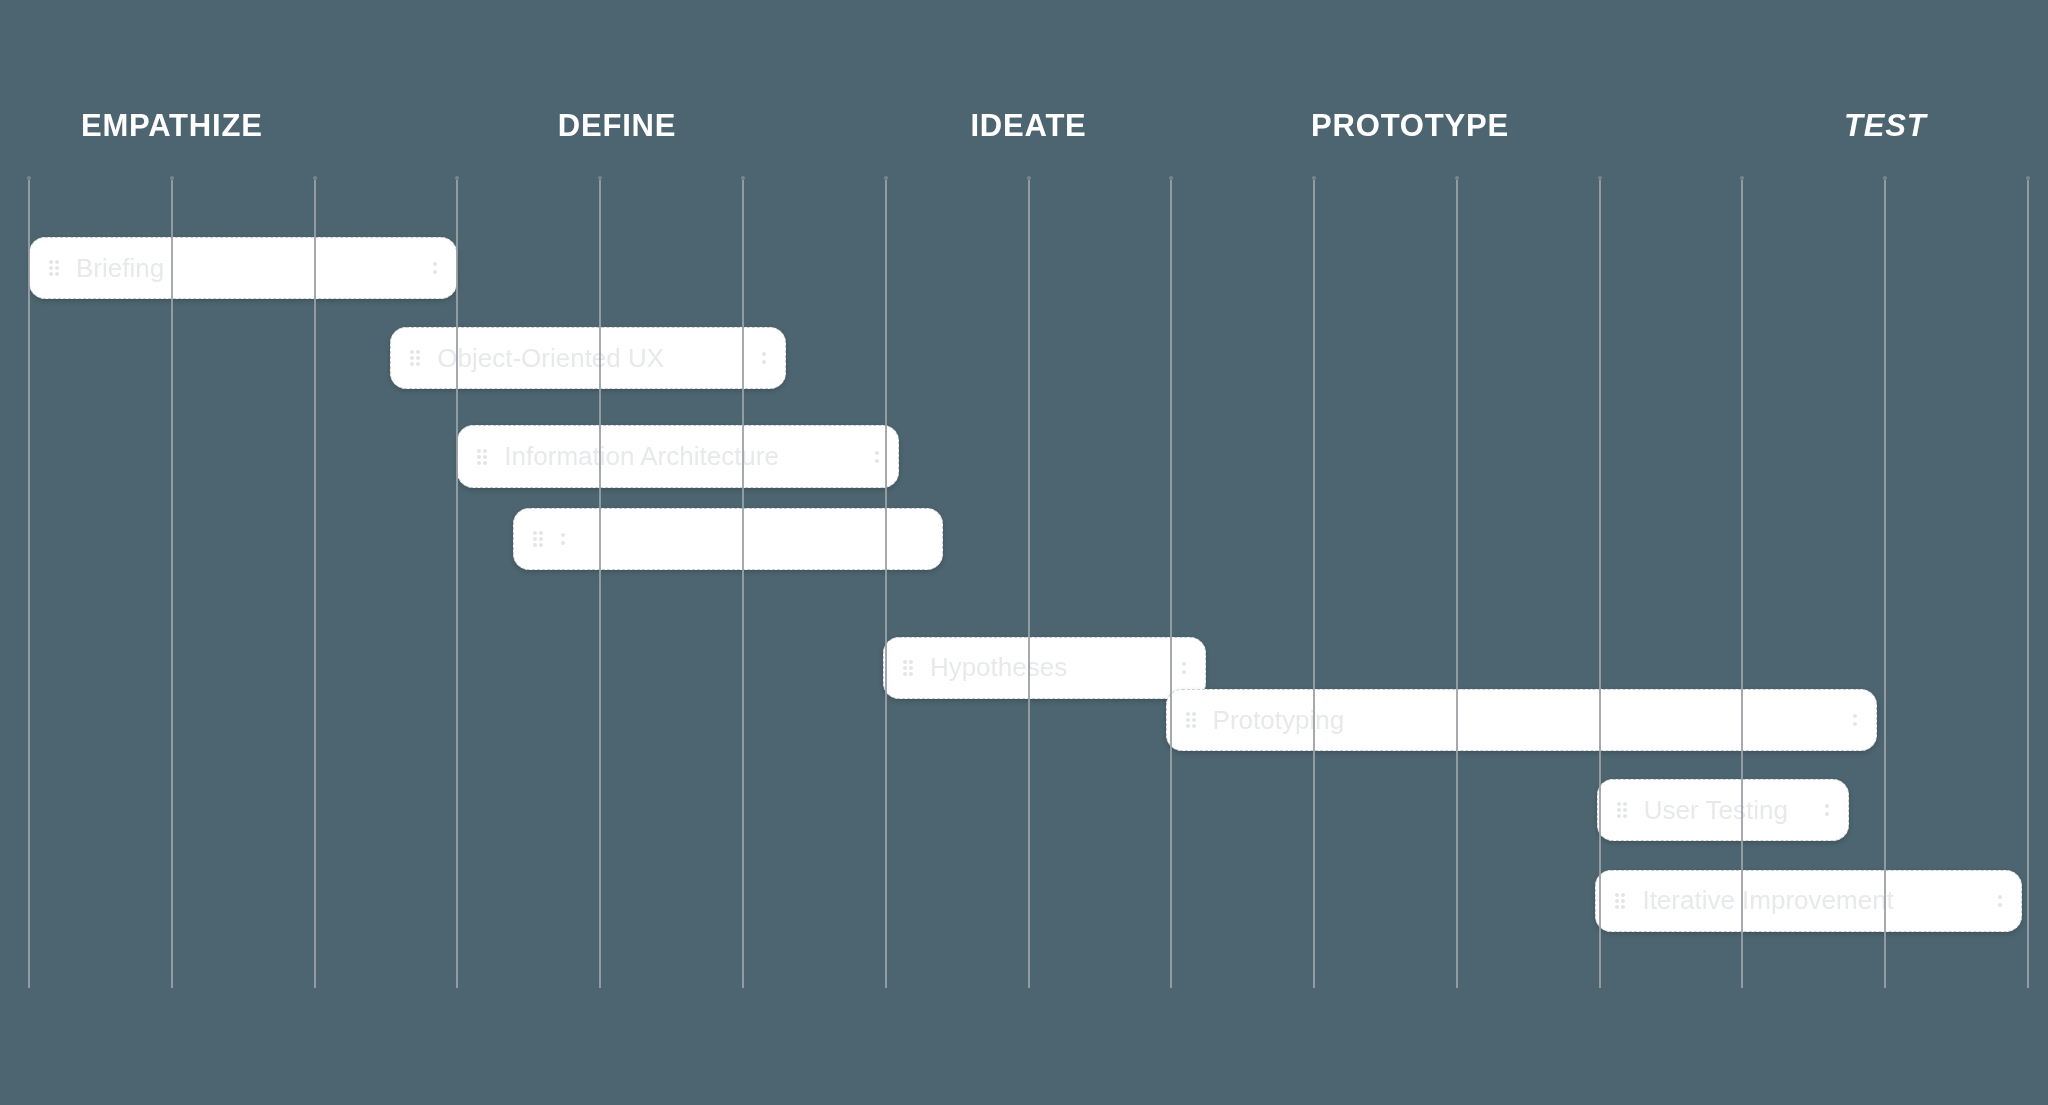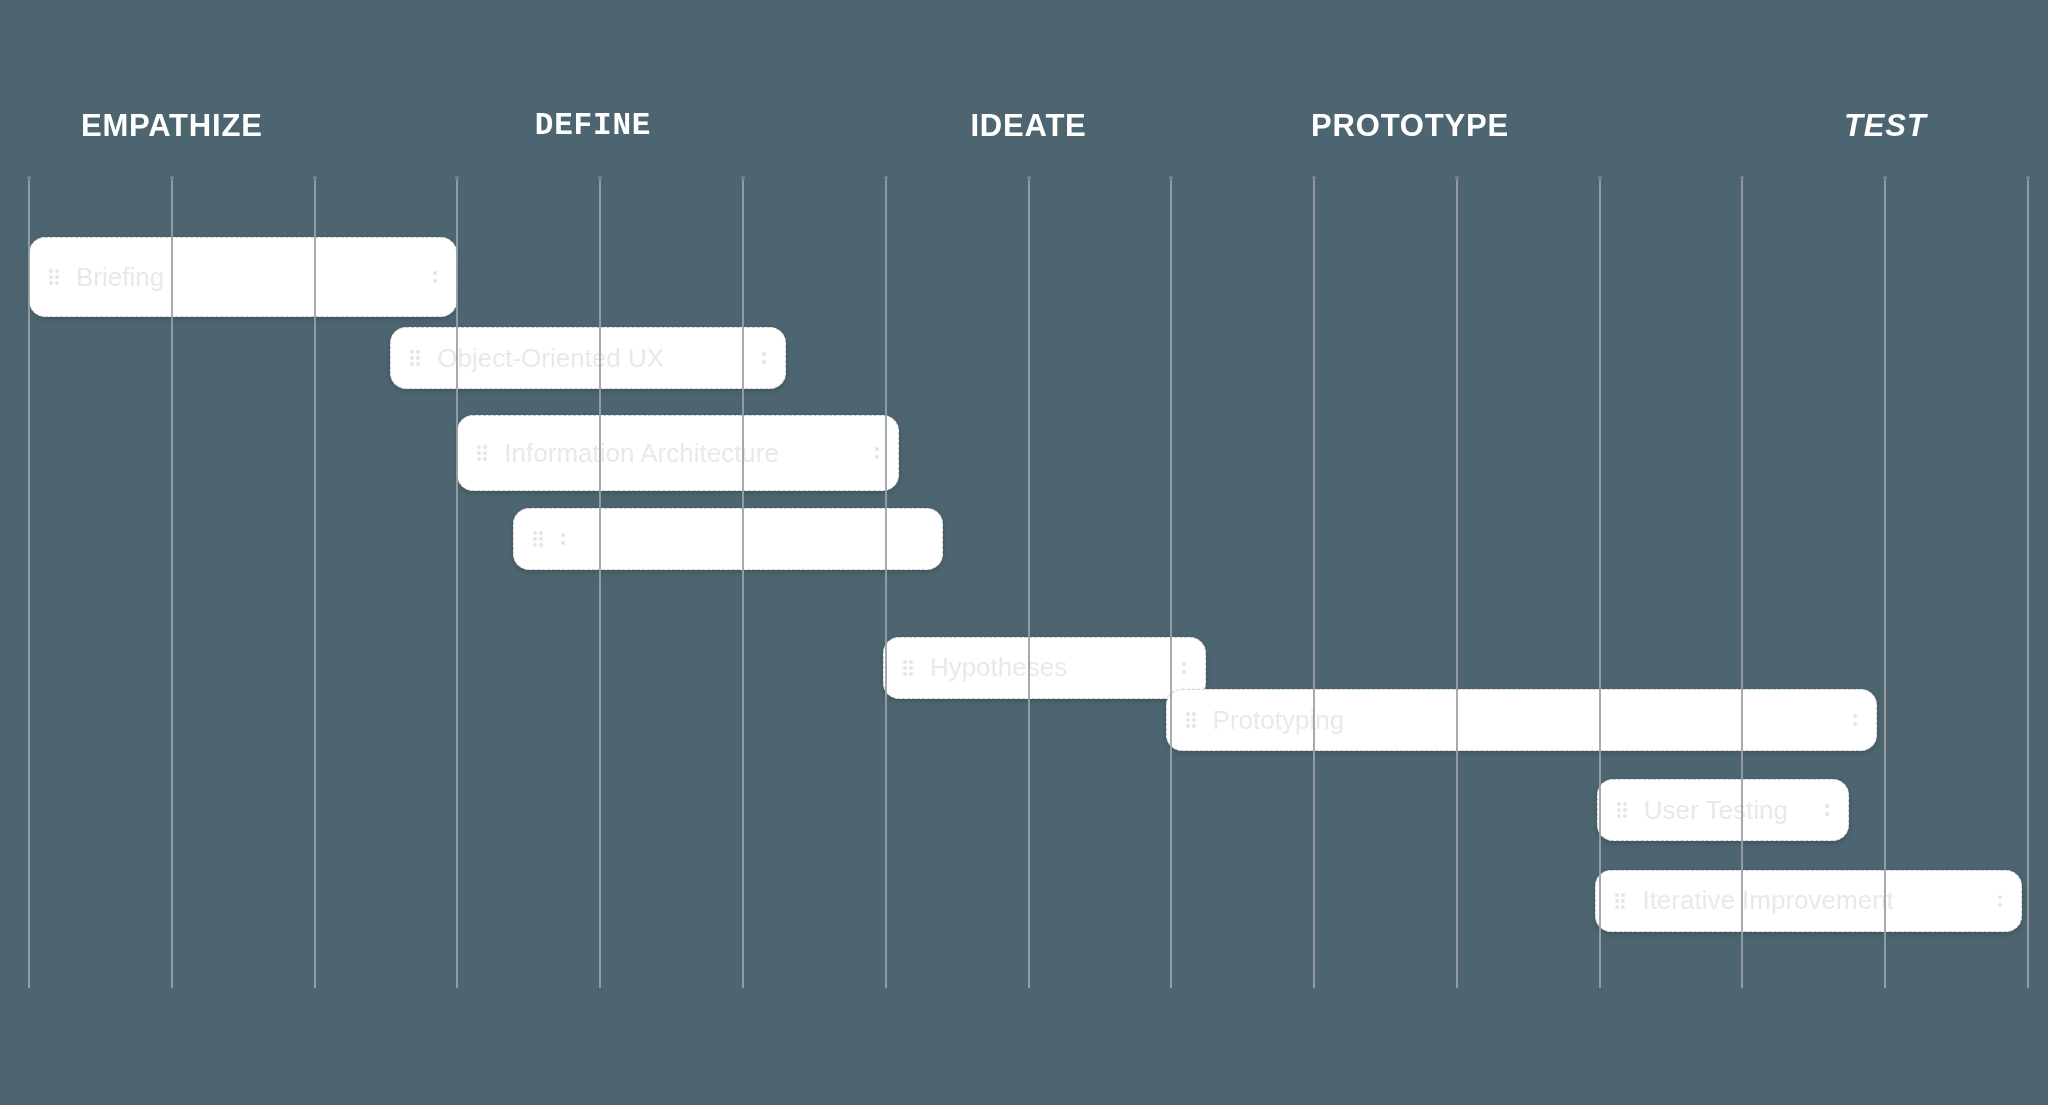--- a/index.html
+++ b/index.html
@@ -70,21 +70,21 @@
     align-items:center;
   }
   .handle svg{display:block;}
 </style>
 </head>
 <body>
 
 <div class="stage">
   <div id="phase-headers">
       <div class="phase" style="left: 171.79px;">EMPATHIZE</div>
-      <div class="phase" style="left: 593px; font-family: Liberation Mono, monospace;">DEFINE</div>
+      <div class="phase" style="left: 617px;">DEFINE</div>
       <div class="phase" style="left: 1028.53px; text-align: right;">IDEATE</div>
       <div class="phase" style="left: 1410px;">PROTOTYPE</div>
       <div class="phase" style="left: 1885.27px; font-style: italic;">TEST</div>
     </div>
   <div id="gridlines">
       <div class="gridline" style="left: 28px;"></div>
       <div class="gridline" style="left: 170.79px;"></div>
       <div class="gridline" style="left: 313.58px;"></div>
       <div class="gridline" style="left: 456.37px;"></div>
       <div class="gridline" style="left: 599.16px;"></div>
@@ -93,21 +93,21 @@
       <div class="gridline" style="left: 1027.53px;"></div>
       <div class="gridline" style="left: 1170.32px;"></div>
       <div class="gridline" style="left: 1313.11px;"></div>
       <div class="gridline" style="left: 1455.9px;"></div>
       <div class="gridline" style="left: 1598.69px;"></div>
       <div class="gridline" style="left: 1741.48px;"></div>
       <div class="gridline" style="left: 1884.27px;"></div>
       <div class="gridline" style="left: 2027.06px;"></div>
     </div>
   <div id="task-bars">
-      <div class="task" style="left: 29px; top: 237px; width: 428.37px; height: 80px;">
+      <div class="task" style="left: 29px; top: 237px; width: 428.37px; height: 62px;">
         <span class="handle">
           <svg width="12" height="20" viewBox="0 0 12 20">
             <g fill="currentColor">
               <circle cx="3" cy="4" r="2"></circle>
               <circle cx="9" cy="4" r="2"></circle>
               <circle cx="3" cy="10" r="2"></circle>
               <circle cx="9" cy="10" r="2"></circle>
               <circle cx="3" cy="16" r="2"></circle>
               <circle cx="9" cy="16" r="2"></circle>
             </g>
@@ -139,21 +139,21 @@
         <span class="label">Object-Oriented UX</span>
         <span class="handle">
           <svg width="6" height="16" viewBox="0 0 6 16">
             <g fill="currentColor">
               <circle cx="3" cy="4" r="2"></circle>
               <circle cx="3" cy="12" r="2"></circle>
             </g>
           </svg>
         </span>
       </div>
-      <div class="task" style="left: 457.37px; top: 415px; width: 441.221px; height: 76px;">
+      <div class="task" style="left: 457.37px; top: 425px; width: 441.221px; height: 63px;">
         <span class="handle">
           <svg width="12" height="20" viewBox="0 0 12 20">
             <g fill="currentColor">
               <circle cx="3" cy="4" r="2"></circle>
               <circle cx="9" cy="4" r="2"></circle>
               <circle cx="3" cy="10" r="2"></circle>
               <circle cx="9" cy="10" r="2"></circle>
               <circle cx="3" cy="16" r="2"></circle>
               <circle cx="9" cy="16" r="2"></circle>
             </g>

